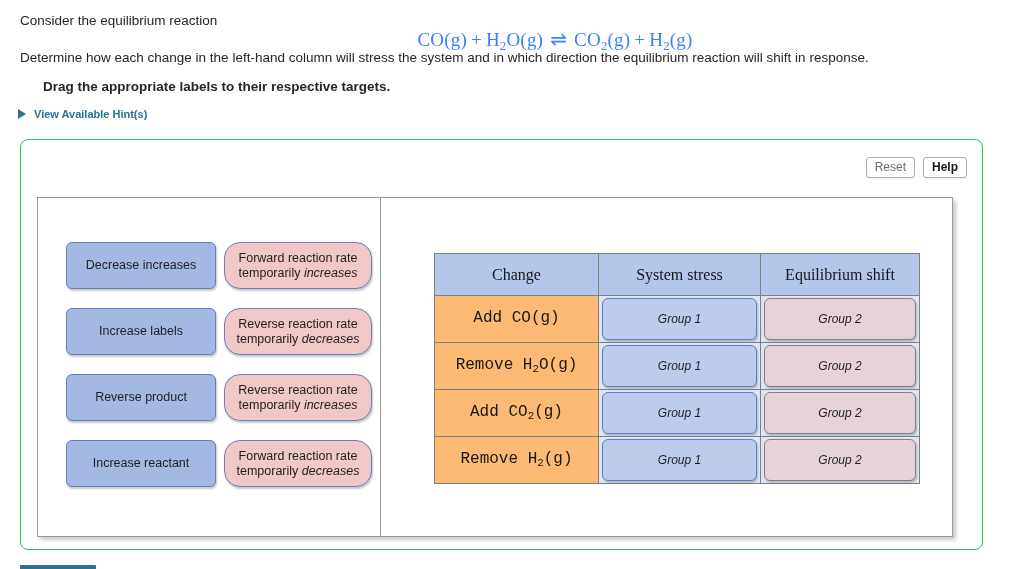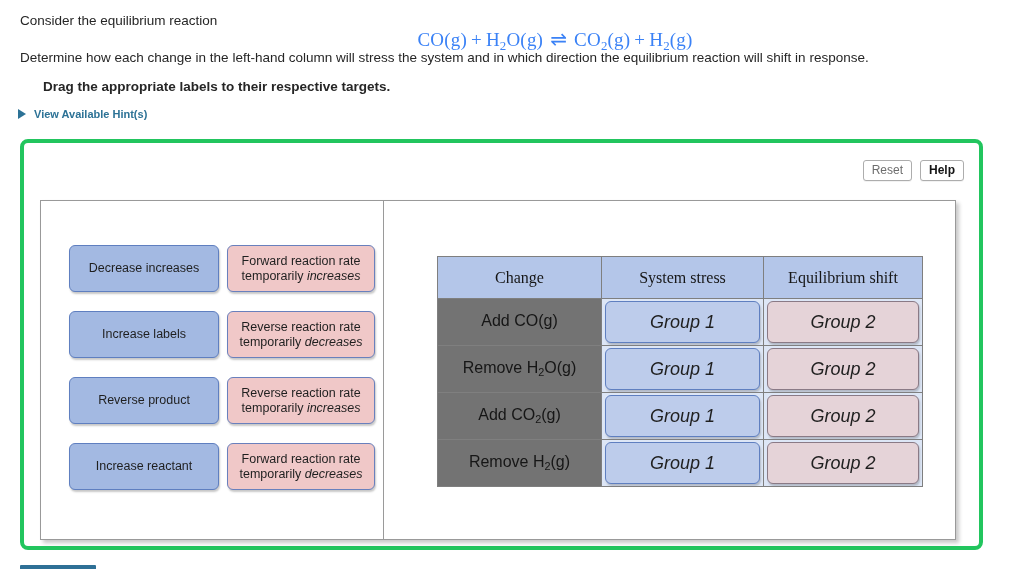--- a/index.html
+++ b/index.html
@@ -71,21 +71,21 @@
     font-weight: bold;
   }
 
   
   #activity-card {
     position: absolute;
     left: 20px;
     top: 139px;
     width: 963px;
     height: 411px;
-    border: 4px solid #22c55e;
+    border: 1px solid #22c55e;
     border-radius: 8px;
     background: #ffffff;
     box-sizing: border-box;
   }
 
   
   #toolbar {
     position: absolute;
     right: 15px;
     top: 17px;
@@ -153,21 +153,21 @@
   }
   .chip-blue {
     background: #a3b9e2;
     border: 1px solid #5f7fc0;
   }
   .chip-pink {
     background: #f0c8c8;
     border: 1px solid #6980bd;
   }
   .chip-col-a { left: 28px; width: 150px; }
-  .chip-col-b { left: 186px; width: 148px; }
+  .chip-col-b { left: 186px; width: 148px; border-radius: 16px; }
   .chip-h { height: 47px; }
   .chip-r0 { top: 44px; }
   .chip-r1 { top: 110px; }
   .chip-r2 { top: 176px; }
   .chip-r3 { top: 242px; }
   .chip em { font-style: italic; }
 
   
   #target-area {
     position: absolute;
@@ -189,22 +189,22 @@
   }
   #target-table th {
     background: #b4c6e9;
     font-family: "Liberation Serif", serif;
     font-weight: normal;
     font-size: 16px;
     height: 42px;
     color: #161616;
   }
   #target-table td.change-cell {
-    background: #737373;
-    font-family: Liberation Sans, sans-serif;
+    background: #fdba74;
+    font-family: Liberation Mono, monospace;
     font-size: 16px;
     height: 46px;
     text-align: center;
     color: #161616;
   }
   #target-table td.change-cell sub {
     font-size: 0.68em;
     vertical-align: -0.3em;
   }
   #target-table td.drop-cell {
@@ -217,21 +217,21 @@
   .col-shift  { width: 159px; }
 
   .drop-chip {
     width: 100%;
     height: 42px;
     box-sizing: border-box;
     border-radius: 6px;
     display: flex;
     align-items: center;
     justify-content: center;
-    font-size: 18px;
+    font-size: 12px;
     font-style: italic;
     color: #1f1f1f;
     cursor: grab;
     box-shadow: 1px 2px 2px rgba(0,0,0,0.2);
   }
   .drop-blue {
     background: #bdcceb;
     border: 1px solid #5f7fc0;
   }
   .drop-pink {

